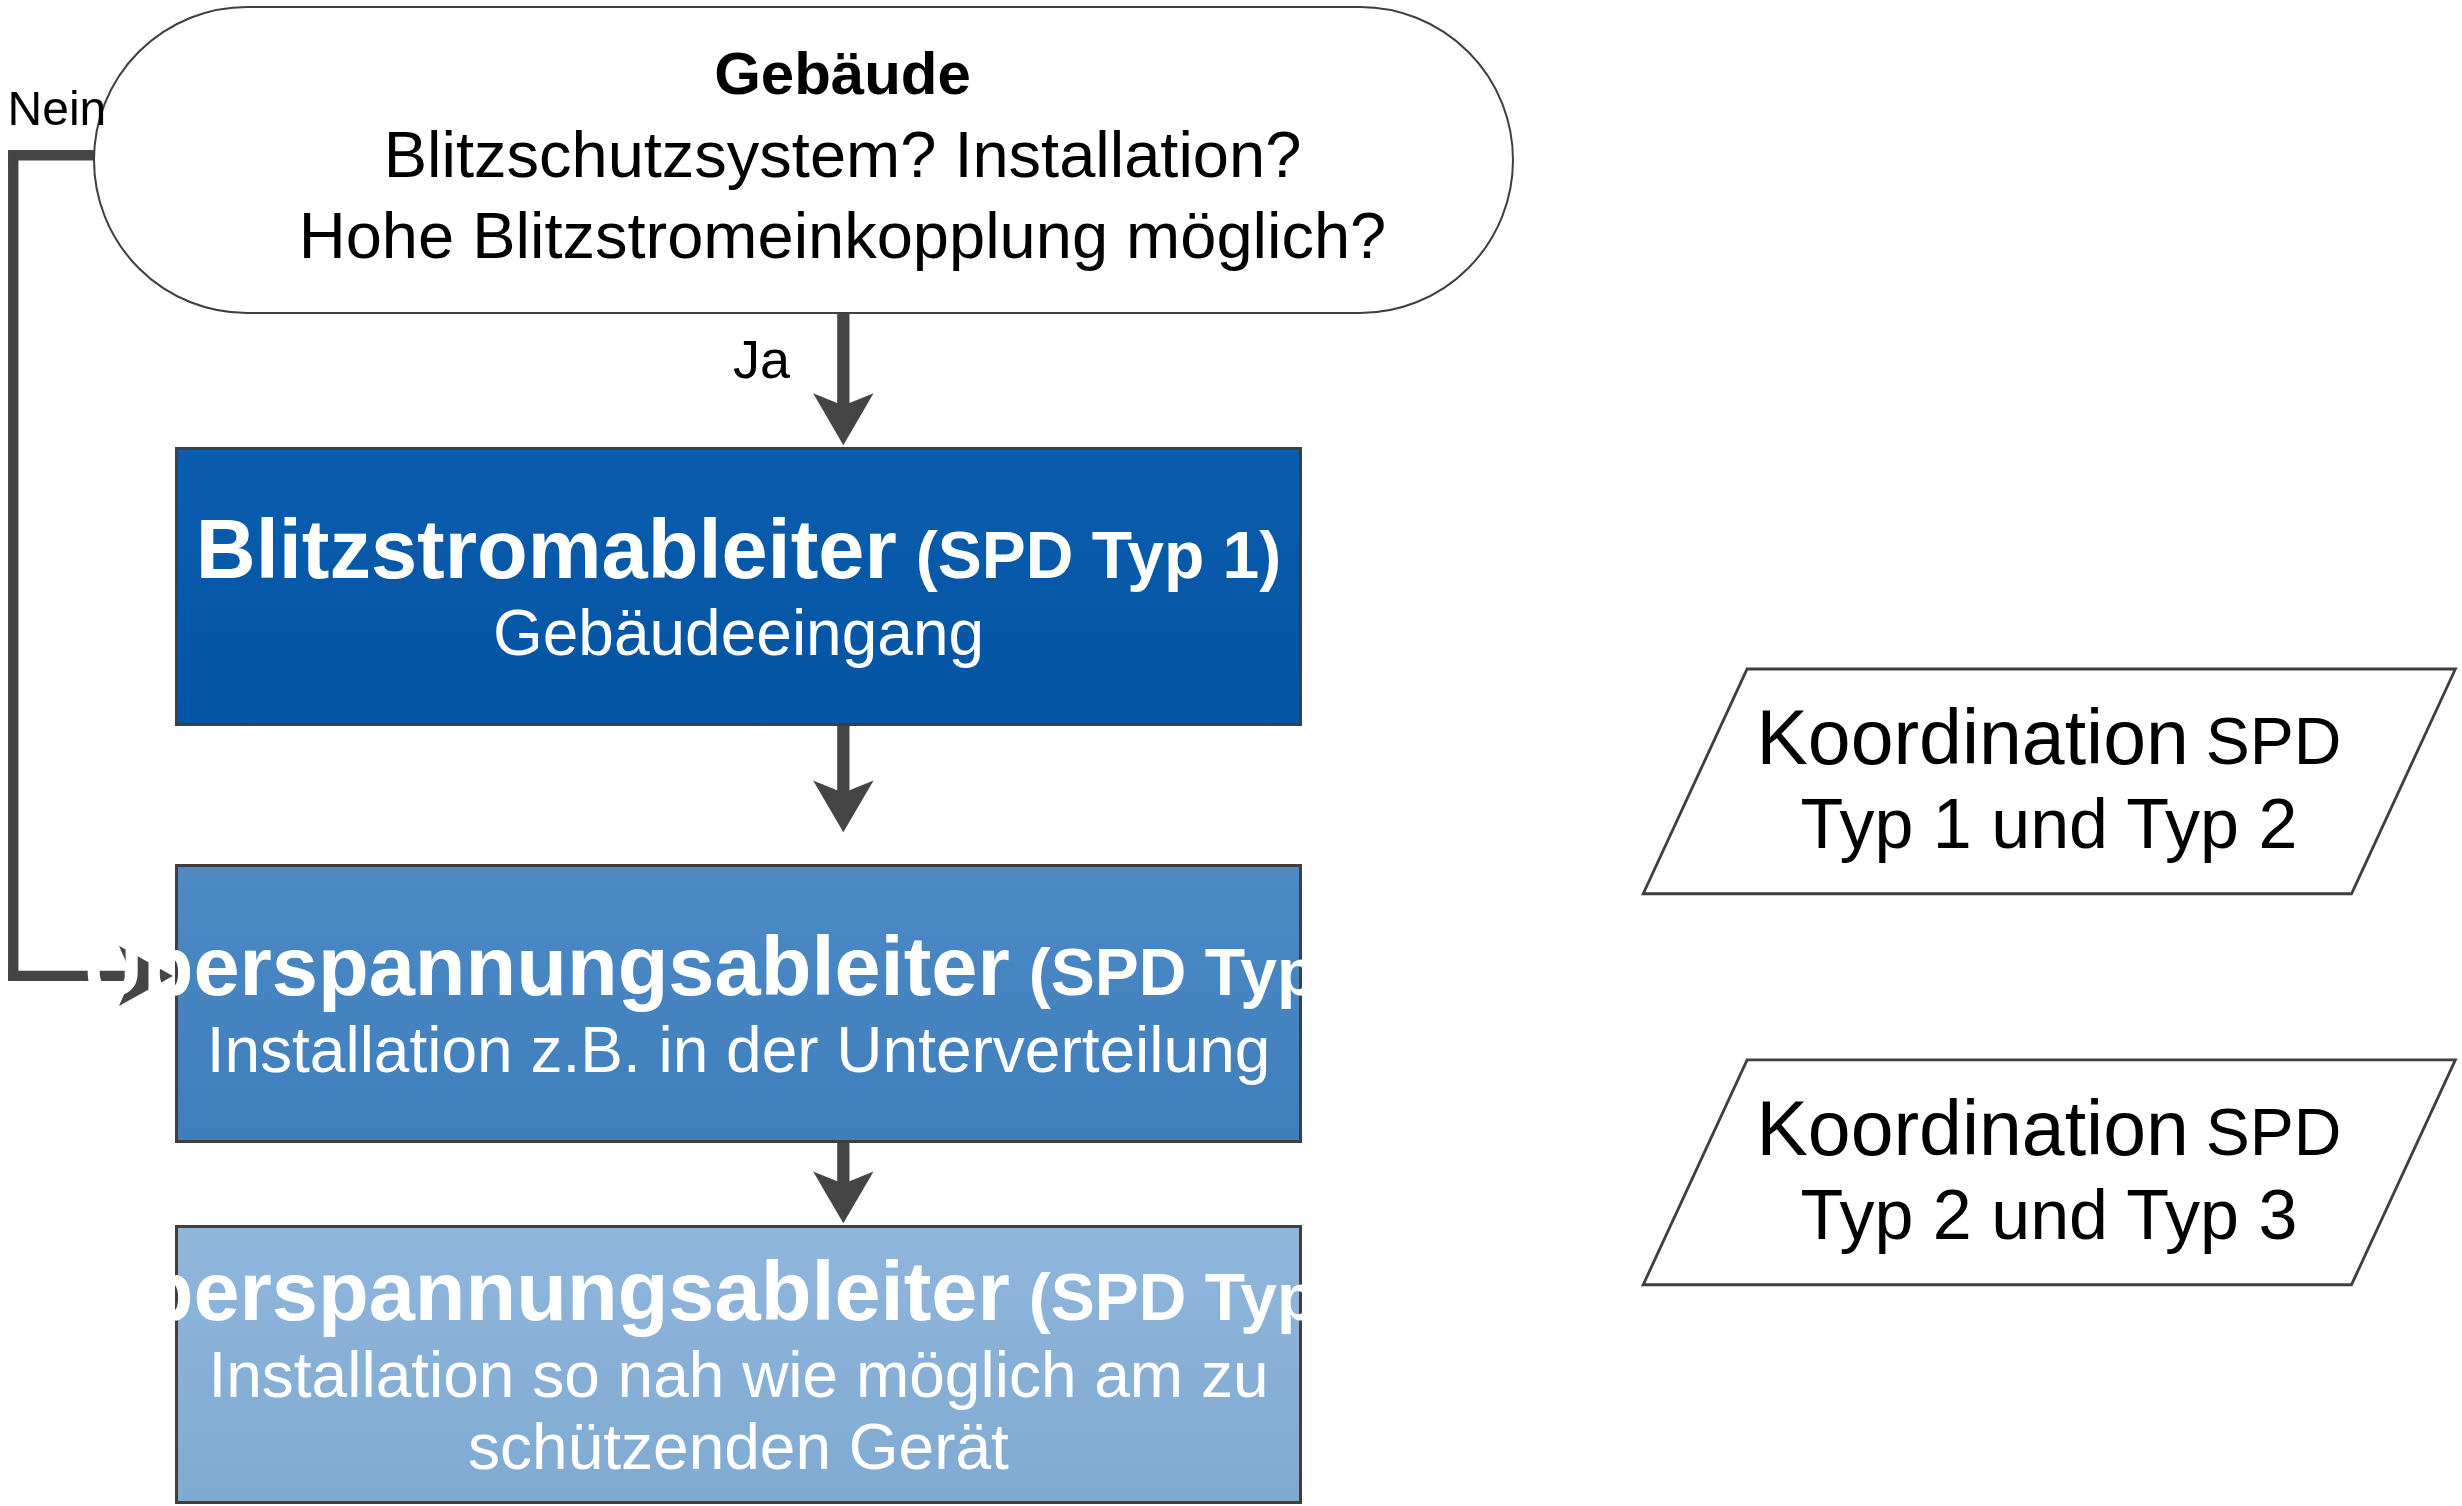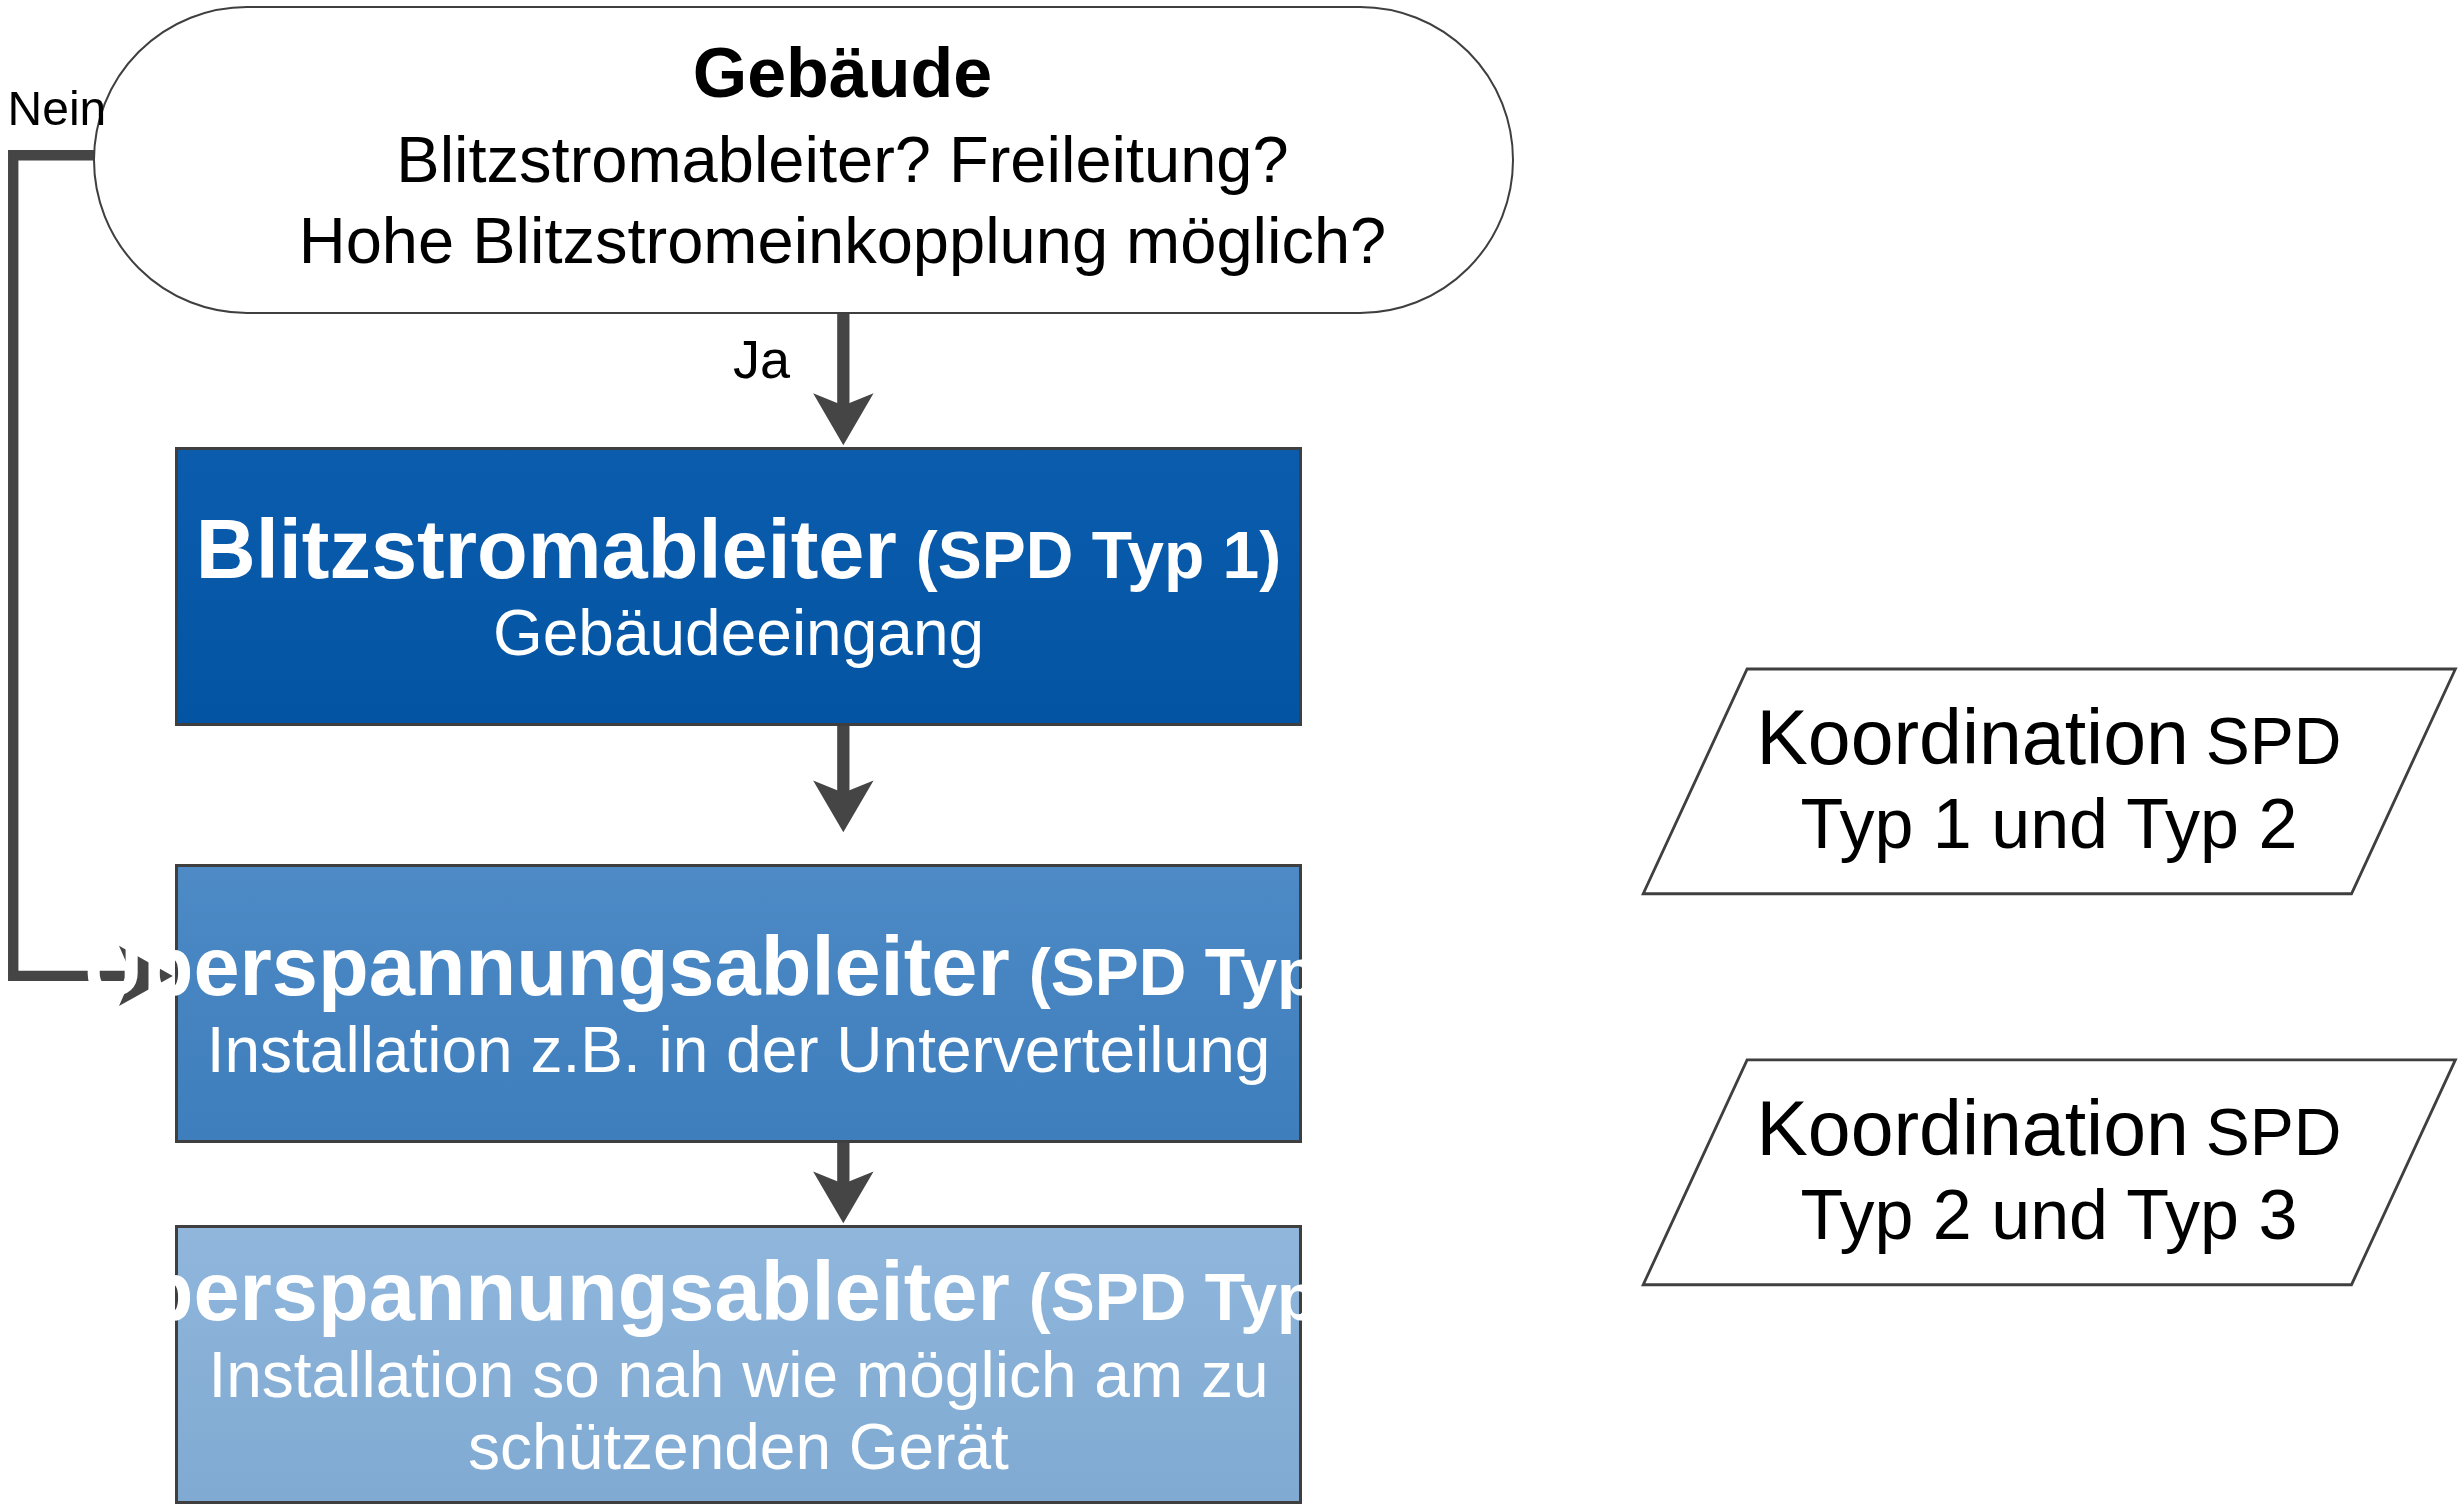--- a/index.html
+++ b/index.html
@@ -36,21 +36,21 @@
     position: absolute;
     left: 175px; top: 5.7px;
     width: 1335px; height: 308px;
     display: flex;
     flex-direction: column;
     align-items: center;
     justify-content: center;
     text-align: center;
   }
   .g-title {
-    font-size: 70px;
+    font-size: 60px;
     font-weight: bold;
     line-height: 1.02;
     margin-bottom: 9.4px;
     white-space: nowrap;
   }
   .g-line {
     font-size: 65px;
     line-height: 1.25;
     white-space: nowrap;
   }
@@ -143,21 +143,21 @@
     <line x1="893" y1="1180" x2="893" y2="1256" stroke="#454545" stroke-width="13"></line>
     <polygon points="861,1240 893,1295 925,1240 893,1253" fill="#454545"></polygon>
 
     <polygon points="1850,708 2600,708 2490,946 1740,946" fill="#ffffff" stroke="#3F3F3F" stroke-width="3"></polygon>
     <polygon points="1850,1122 2600,1122 2490,1360 1740,1360" fill="#ffffff" stroke="#3F3F3F" stroke-width="3"></polygon>
   </svg>
 
   <div class="stadium"></div>
   <div class="stadium-text">
     <div class="g-title">Gebäude</div>
-    <div class="g-line">Blitzstromableiter? Freileitung?</div>
+    <div class="g-line">Blitzschutzsystem? Installation?</div>
     <div class="g-line">Hohe Blitzstromeinkopplung möglich?</div>
   </div>
 
   <div class="edge-label label-nein">Nein</div>
   <div class="edge-label label-ja">Ja</div>
 
   <div class="box box1" style="background: linear-gradient(rgb(11, 92, 173), rgb(3, 85, 163));">
     <div class="box-title">
       <span>Blitzstromableiter</span><span class="suffix">(SPD Typ 1)</span>
     </div>

